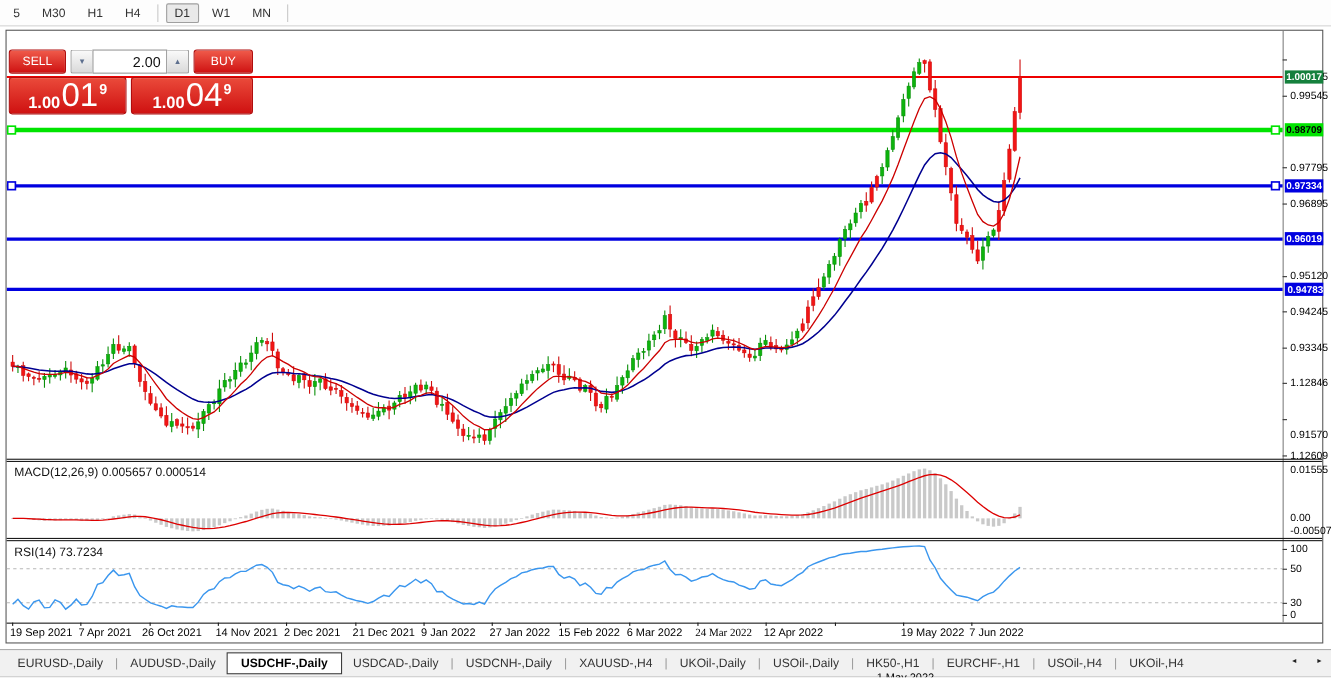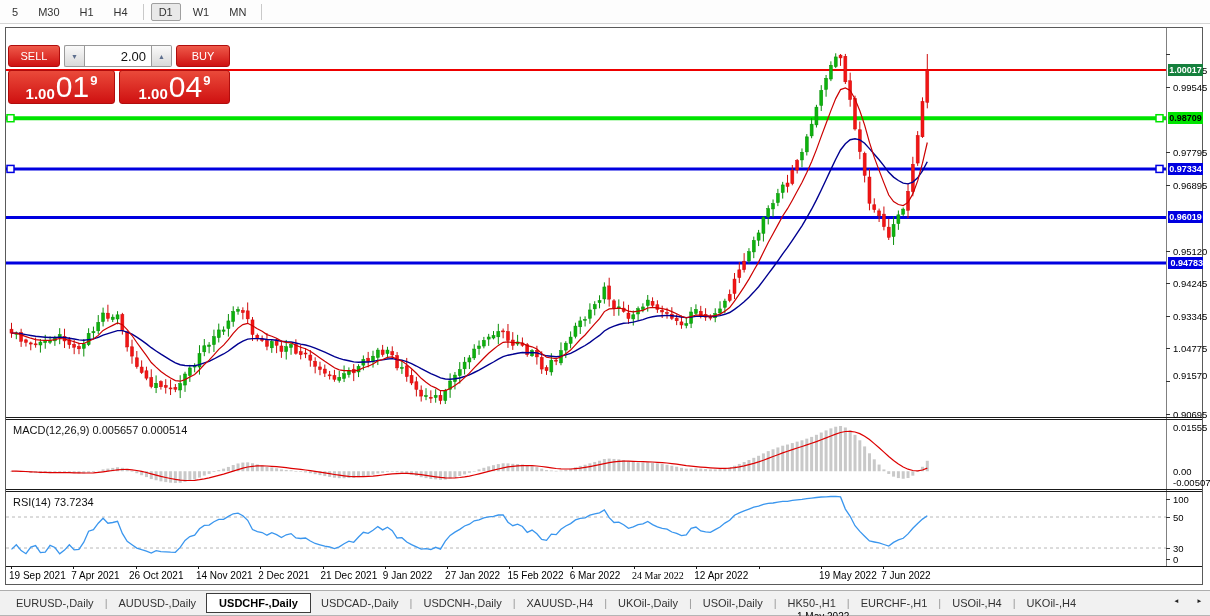--- a/index.html
+++ b/index.html
@@ -690,25 +690,25 @@
         <div class="price-label" style="top: 118.922px;">0.97795</div>
         <div class="tick" style="top: 123.922px;"></div>
         <div class="price-label" style="top: 152.107px;">0.96895</div>
         <div class="tick" style="top: 157.107px;"></div>
         <div class="price-label" style="top: 217.556px;">0.95120</div>
         <div class="tick" style="top: 222.556px;"></div>
         <div class="price-label" style="top: 249.82px;">0.94245</div>
         <div class="tick" style="top: 254.82px;"></div>
         <div class="price-label" style="top: 283.006px;">0.93345</div>
         <div class="tick" style="top: 288.006px;"></div>
-        <div class="price-label" style="top: 315.269px;">1.04775</div>
+        <div class="price-label" style="top: 315.269px;">1.12846</div>
         <div class="tick" style="top: 320.269px;"></div>
-        <div class="price-label" style="top: 342px; text-align: right;">0.91570</div>
+        <div class="price-label" style="top: 362px; text-align: right;">0.91570</div>
         <div class="tick" style="top: 353.455px;"></div>
-        <div class="price-label" style="top: 380.718px;">0.90695</div>
+        <div class="price-label" style="top: 380.718px;">1.12609</div>
         <div class="tick" style="top: 385.718px;"></div>
         <div class="price-tag" style="top: 35.9907px; background: #15803d; color: rgb(255, 255, 255);">1.00017</div>
         <div class="price-tag" style="top: 84.2202px; background: rgb(0, 228, 0); color: rgb(0, 0, 0);">0.98709</div>
         <div class="price-tag" style="top: 134.92px; background: rgb(0, 0, 224); color: rgb(255, 255, 255);">0.97334</div>
         <div class="price-tag" style="top: 183.408px; background: rgb(0, 0, 224); color: rgb(255, 255, 255);">0.96019</div>
         <div class="price-tag" style="top: 228.983px; background: rgb(0, 0, 224); color: rgb(255, 255, 255); text-align: right;">0.94783</div>
         <div class="ind-label" style="top: 394px;">0.01555</div>
         <div class="ind-label" style="top: 438.236px;">0.00</div>
         <div class="ind-label" style="top: 449px;">-0.005075</div>
         <div class="ind-label" style="top: 466px;">100</div>

